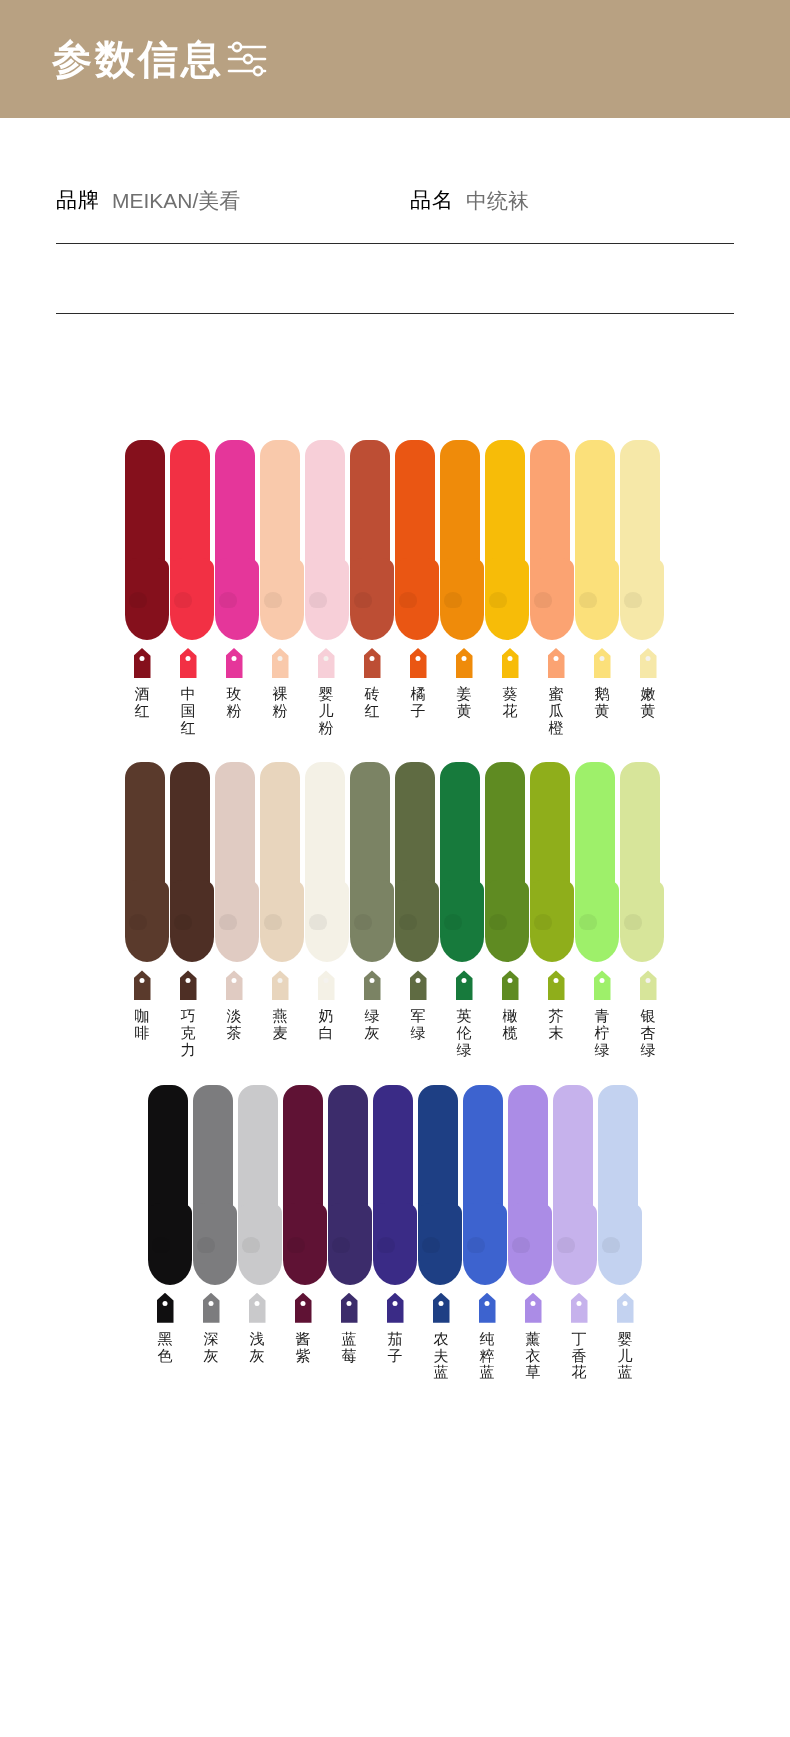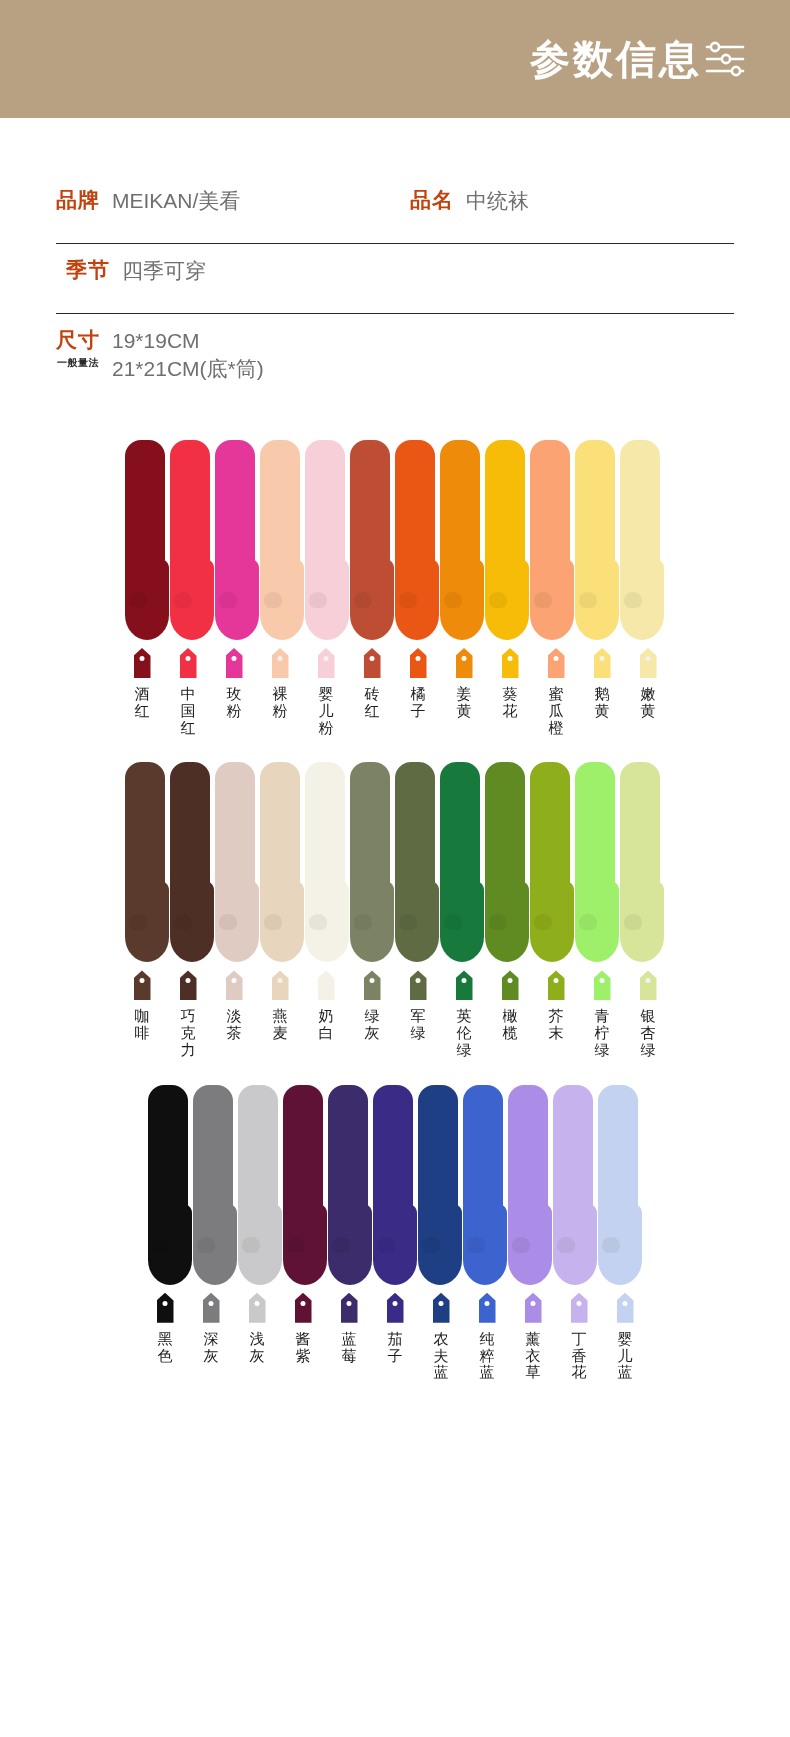--- a/index.html
+++ b/index.html
@@ -9,21 +9,21 @@
     font-family: "Liberation Sans", "DejaVu Sans", sans-serif;
   }
   body { width: 790px; height: 1737px; overflow: hidden; position: relative; }
 
   
   .header {
     height: 118px;
     background: #b8a182;
     display: flex;
     align-items: center;
-    justify-content: flex-end;
+    justify-content: flex-start;
     padding: 0 42px 0 52px;
   }
   .header-title {
     color: #ffffff;
     font-size: 40px;
     font-weight: 700;
     letter-spacing: 3px;
     line-height: 1;
   }
   .header-icon { width: 46px; height: 46px; display: block; }
@@ -40,22 +40,22 @@
     min-height: 70px;
   }
   .spec-row.last { border-bottom: none; padding-bottom: 0; }
   .spec-cell { display: flex; align-items: flex-start; }
   .spec-cell.c1 { width: 344px; flex: none; }
   .spec-cell.c2 { flex: 1; padding-left: 10px; }
 
   .spec-key-wrap { display: flex; flex-direction: column; align-items: center; margin-right: 12px; }
   .spec-key {
     font-size: 21px;
-    font-weight: 700;
-    color: #c2410c;
+    font-weight: 400;
+    color: #000000;
     white-space: nowrap;
     letter-spacing: 1px;
     text-align: right;
   }
   .spec-key-sub {
     font-size: 10px;
     font-weight: 700;
     color: #2b2b2b;
     letter-spacing: 0.5px;
     margin-top: 2px;
@@ -190,36 +190,22 @@
         <div class="spec-val">MEIKAN/美看</div>
       </div>
       <div class="spec-cell c2">
         <div class="spec-key-wrap">
           <div class="spec-key">品名</div>
         </div>
         <div class="spec-val">中统袜</div>
       </div>
     </div>
     <div class="spec-row">
-      <div class="spec-cell c2">
-        <div class="spec-key-wrap">
-          <div class="spec-key">季节</div>
-        </div>
-        <div class="spec-val">四季可穿</div>
-      </div>
     </div>
     <div class="spec-row last">
-      <div class="spec-cell c1">
-        <div class="spec-key-wrap">
-          <div class="spec-key">尺寸</div>
-          <div class="spec-key-sub">一般量法</div>
-        </div>
-        <div class="spec-val">19*19CM
-21*21CM(底*筒)</div>
-      </div>
     </div>
   </div>
 
 <div class="groups">
     <div class="group">
       <div class="socks">
         <div class="sock" style="--c: #85101c;">
           <div class="leg"></div>
           <div class="foot"></div>
           <div class="heel"></div>

